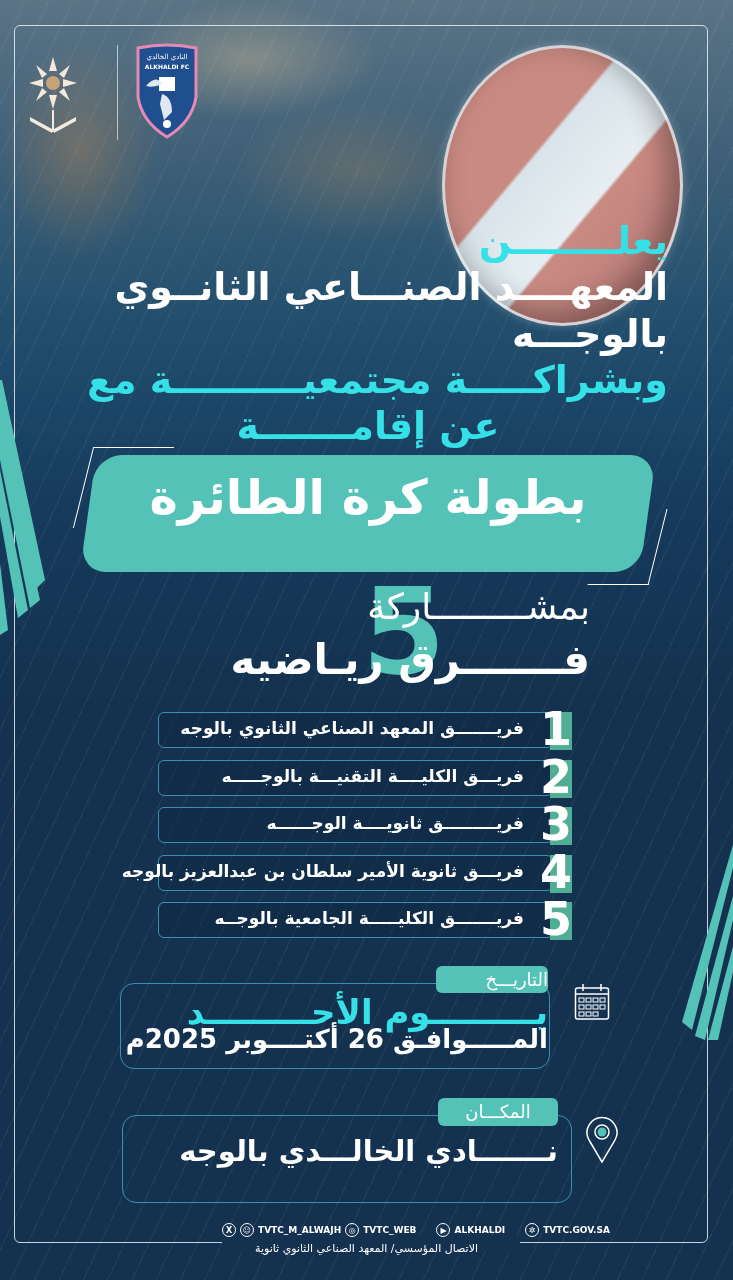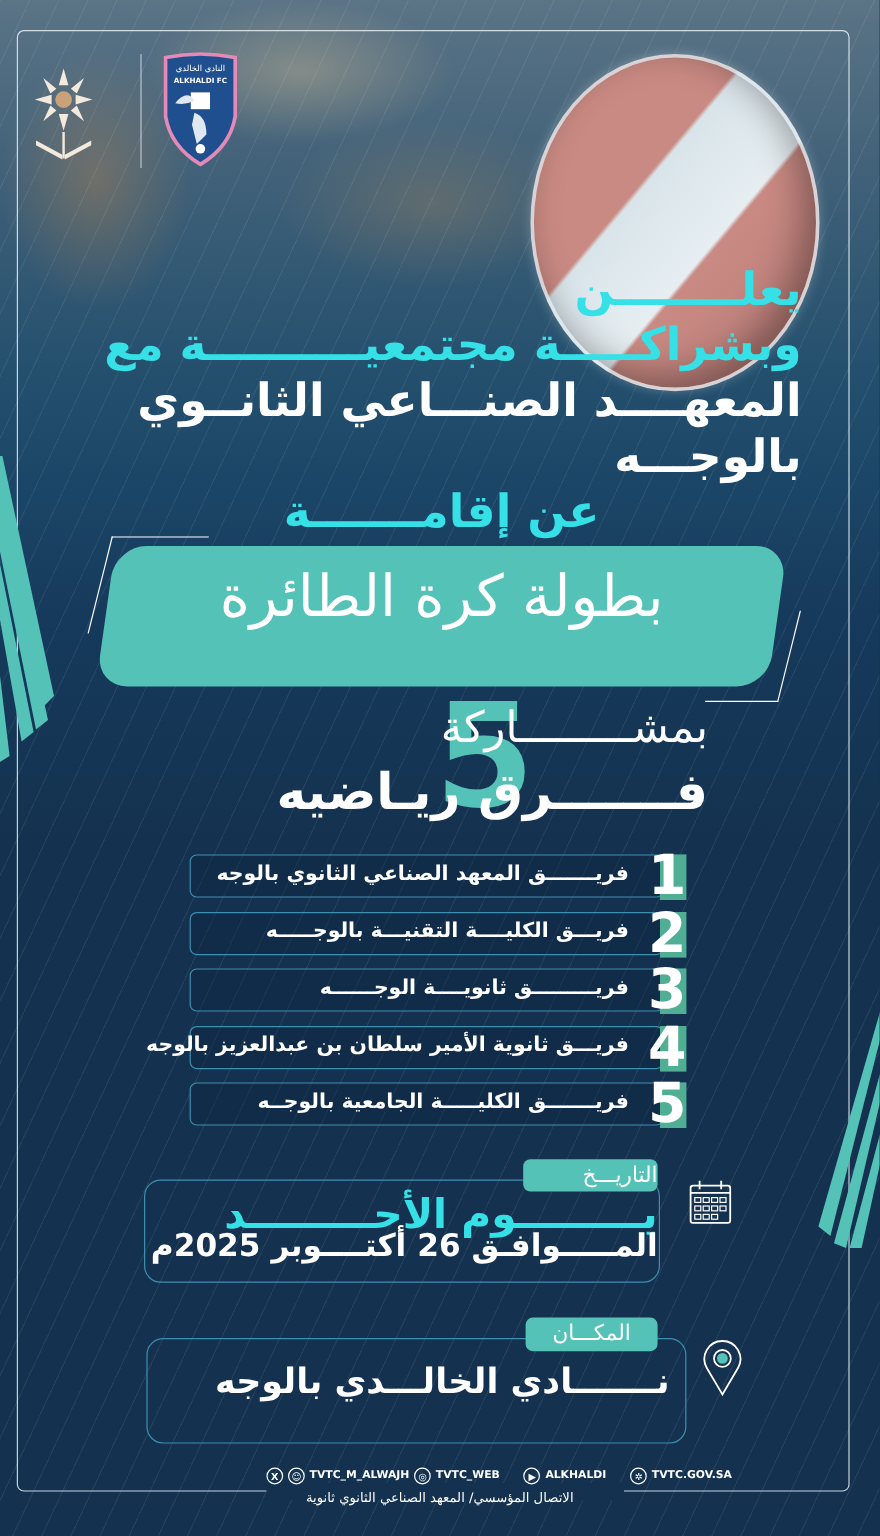--- a/index.html
+++ b/index.html
@@ -32,21 +32,21 @@
   .hl{display:block;font-size:38px;}
   .cyan{color:#35e0e6;}
   .white{color:#ffffff;}
   .hl-center{text-align:center;padding-left:40px;}
 
   
   .ribbon-wrap{position:absolute;left:88px;top:455px;width:565px;height:120px;}
   .ribbon{position:absolute;left:0;top:0;width:560px;height:117px;background:#55c2b8;border-radius:26px;transform:skewX(-8deg);}
   .ribbon-line1{position:absolute;left:-5px;top:-8px;width:80px;height:80px;border-left:1.5px solid #fff;border-top:1.5px solid #fff;transform:skewX(-14deg);}
   .ribbon-line2{position:absolute;right:-5px;bottom:-10px;width:60px;height:75px;border-right:1.5px solid #fff;border-bottom:1.5px solid #fff;transform:skewX(-14deg);}
-  .ribbon-title{position:absolute;left:0;top:14px;width:560px;text-align:center;direction:rtl;color:#fff;font-size:48px;font-weight:normal;}
+  .ribbon-title{position:absolute;left:0;top:14px;width:560px;text-align:center;direction:rtl;color:#fff;font-size:48px;font-weight:bold;}
 
   
   .part{position:absolute;left:150px;top:580px;width:440px;height:120px;direction:rtl;}
   .big5{position:absolute;left:212px;top:-8px;font-size:120px;font-weight:bold;color:#55c2b8;line-height:1;}
   .part-l1{position:absolute;right:0;top:6px;font-size:36px;font-weight:normal;color:#fff;}
   .part-l2{position:absolute;right:0;top:55px;font-size:42px;font-weight:bold;color:#fff;}
 
   
   .teams{position:absolute;left:158px;top:712px;width:422px;}
   .team{position:relative;height:38px;margin-bottom:9.5px;}
@@ -57,21 +57,21 @@
 
   
   .date-box{position:absolute;left:120px;top:983px;width:430px;height:86px;border:1.5px solid #3d8fb0;border-radius:14px;box-sizing:border-box;}
   .date-tag{position:absolute;left:436px;top:966px;width:112px;height:27px;background:#55c2b8;border-radius:6px;color:#fff;font-size:18px;text-align:right;line-height:27px;direction:rtl;}
   .date-l1{position:absolute;right:185px;top:992px;direction:rtl;color:#35e0e6;font-size:34px;font-weight:bold;}
   .date-l2{position:absolute;right:185px;top:1024px;direction:rtl;color:#fff;font-size:26px;font-weight:bold;}
   .cal-icon{position:absolute;left:574px;top:983px;width:36px;height:38px;}
 
   
   .place-box{position:absolute;left:122px;top:1115px;width:450px;height:88px;border:1.5px solid #3d8fb0;border-radius:14px;box-sizing:border-box;}
-  .place-tag{position:absolute;left:438px;top:1098px;width:110px;height:28px;background:#55c2b8;border-radius:6px;color:#fff;font-size:18px;text-align:center;line-height:28px;direction:rtl;}
+  .place-tag{position:absolute;left:438px;top:1098px;width:120px;height:28px;background:#55c2b8;border-radius:6px;color:#fff;font-size:18px;text-align:center;line-height:28px;direction:rtl;}
   .place-text{position:absolute;right:175px;top:1134px;direction:rtl;color:#fff;font-size:29px;font-weight:bold;}
   .pin-icon{position:absolute;left:584px;top:1114px;width:36px;height:50px;}
 
   
   .social{position:absolute;left:222px;top:1221px;height:18px;display:flex;align-items:center;gap:4px;color:#fff;font-size:9px;font-weight:bold;white-space:nowrap;}
   .soc-ico{display:inline-flex;width:14px;height:14px;border:1.3px solid #fff;border-radius:50%;align-items:center;justify-content:center;font-size:8px;box-sizing:border-box;}
   .soc-gap{width:12px;}
   .credit{position:absolute;left:0;width:733px;top:1242px;text-align:center;direction:rtl;color:#fff;font-size:11px;}
 
   
@@ -125,22 +125,22 @@
     <text x="35" y="17" font-size="7" fill="#fff" text-anchor="middle" font-family="DejaVu Sans, sans-serif">النادي الخالدي</text>
     <text x="35" y="27" font-size="6" fill="#fff" text-anchor="middle" font-weight="bold" font-family="DejaVu Sans, sans-serif">ALKHALDI FC</text>
     <rect x="27" y="35" width="16" height="14" fill="#fff"></rect>
     <path d="M14 44 Q24 32 30 42 Q22 46 14 44 Z" fill="#dfe7f0"></path>
     <path d="M30 52 Q40 55 40 70 L32 78 L28 62 Z" fill="#dfe7f0"></path>
     <circle cx="35" cy="82" r="4" fill="#fff"></circle>
   </svg>
 
   <div class="headline">
     <span class="hl cyan">يعلــــــــن</span>
+    <span class="hl white">المعهــــد الصنـــاعي الثانــوي بالوجـــه</span>
     <span class="hl cyan">وبشراكـــــة مجتمعيــــــــــة مع</span>
-    <span class="hl white">المعهــــد الصنـــاعي الثانــوي بالوجـــه</span>
     <span class="hl cyan hl-center">عن إقامـــــــة</span>
   </div>
 
   <div class="ribbon-wrap">
     <div class="ribbon-line1"></div>
     <div class="ribbon-line2"></div>
     <div class="ribbon"></div>
     <div class="ribbon-title">بطولة كرة الطائرة</div>
   </div>
 

